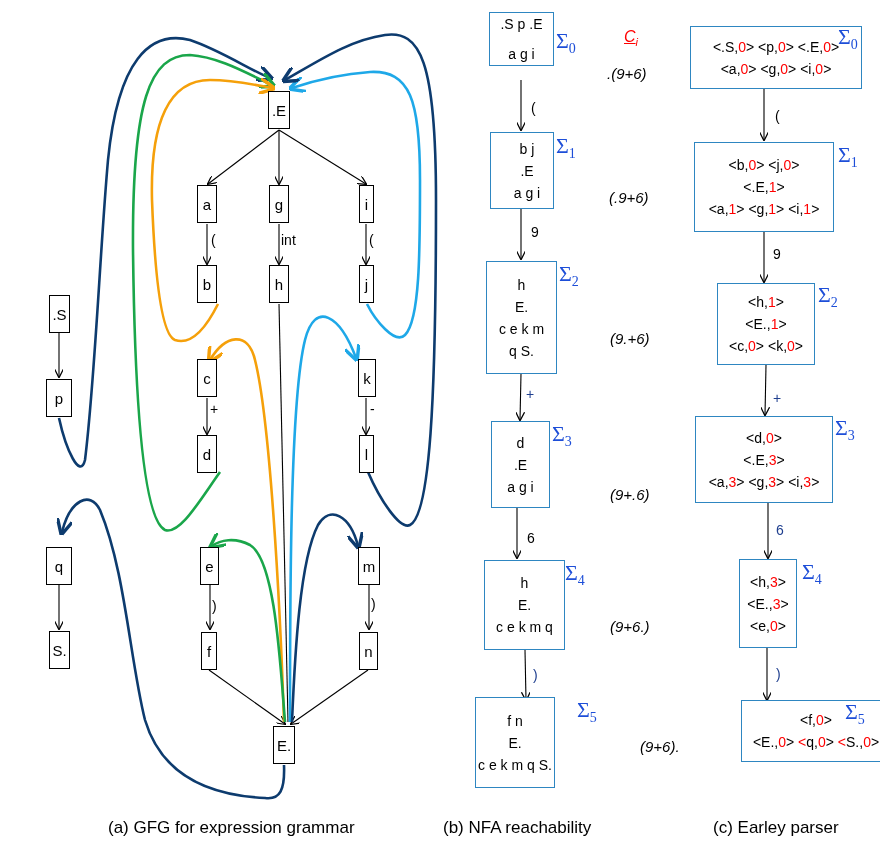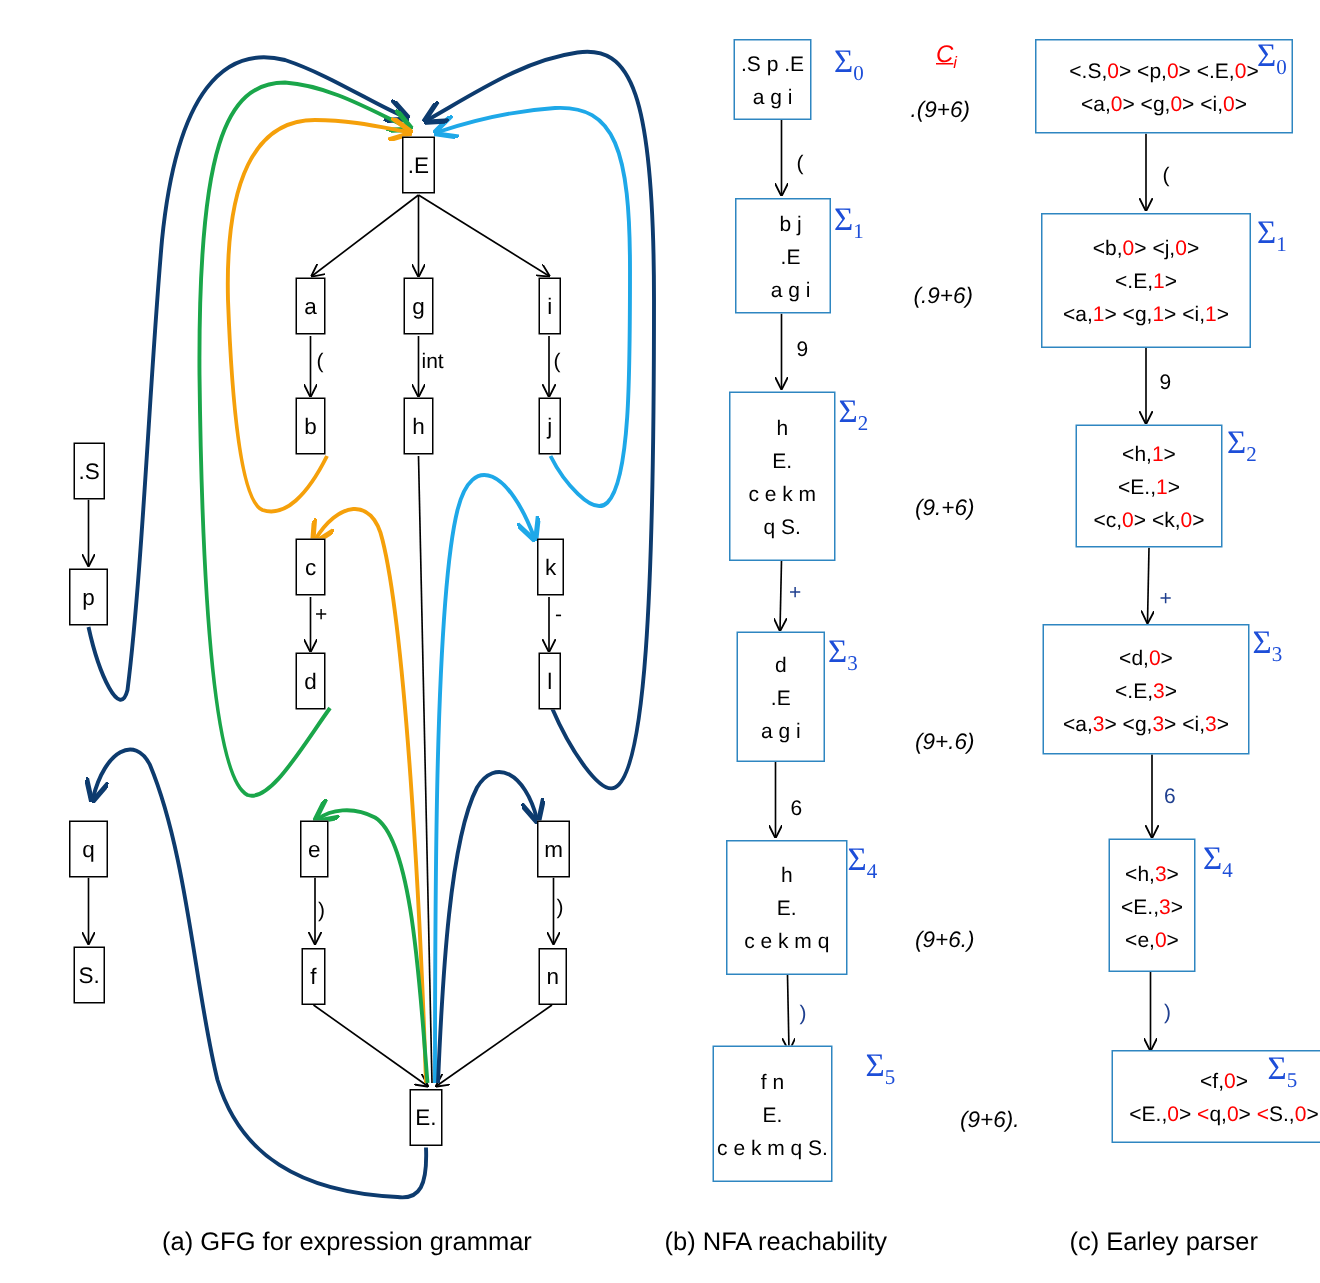--- a/index.html
+++ b/index.html
@@ -114,21 +114,21 @@
 <span class="elabel" style="left:211px;top:232px;">(</span>
 <span class="elabel" style="left:281px;top:232px;">int</span>
 <span class="elabel" style="left:369px;top:232px;">(</span>
 <span class="elabel" style="left:210px;top:401px;">+</span>
 <span class="elabel" style="left:370px;top:401px;">-</span>
 <span class="elabel" style="left:212px;top:598px;">)</span>
 <span class="elabel" style="left:371px;top:596px;">)</span>
 
 <div class="caption" style="left:108px;top:818px;">(a) GFG for expression grammar</div>
 
-<div class="box" style="left:489px;top:26px;width:52px;height:54px;">
+<div class="box" style="left:489px;top:12px;width:65px;height:54px;justify-content:space-between;">
   <div>.S p .E</div>
   <div>a g i</div>
 </div>
 <div class="box" style="left:490px;top:132px;width:64px;height:77px;padding-left:10px;">
   <div>b j</div>
   <div>.E</div>
   <div>a g i</div>
 </div>
 <div class="box" style="left:486px;top:261px;width:71px;height:113px;">
   <div>h</div>

